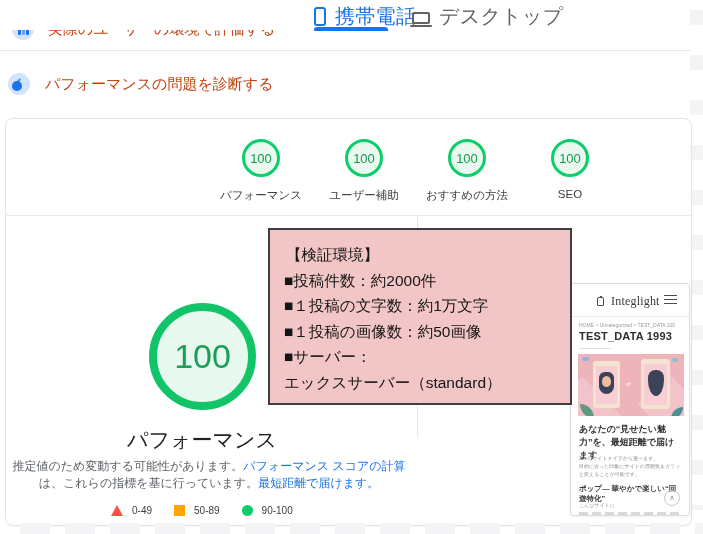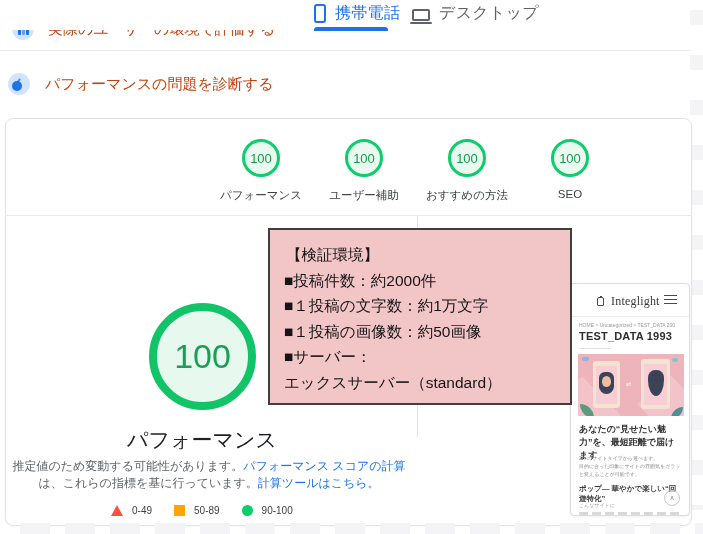--- a/index.html
+++ b/index.html
@@ -9,21 +9,21 @@
   
   .right-skel { position:absolute; right:0; top:10px; width:13px; height:500px; z-index:0;
     background:repeating-linear-gradient(to bottom,#f4f4f6 0 15px,transparent 15px 45px); }
   .bottom-skel { position:absolute; left:20px; top:523px; height:11px; width:683px; z-index:4;
     background:repeating-linear-gradient(to right,#f4f4f6 0 30px,transparent 30px 45px); }
 
   
   .tab { position:absolute; top:3px; display:flex; align-items:center; gap:9px; cursor:pointer; }
   .tab-mobile { left:314px; }
   .tab-desktop { left:412px; }
-  .tab-label { font-size:16px; font-weight:500; letter-spacing:.3px; }
+  .tab-label { font-size:20px; font-weight:500; letter-spacing:.3px; }
   .tab-mobile .tab-label { color:#1a73e8; }
   .tab-desktop .tab-label { color:#5f6368; }
   .phone-icon { width:12px; height:19px; border:2px solid #1a73e8; border-radius:3px; }
   .laptop-icon { width:18px; height:12px; border:2px solid #5f6368; border-radius:2px; position:relative; margin-top:2px;}
   .laptop-icon::after { content:""; position:absolute; left:-4px; right:-4px; top:11px; height:2.5px; background:#5f6368; border-radius:1px;}
   .tab-underline { position:absolute; left:314px; top:27px; width:74px; height:3.5px; background:#1a73e8; border-radius:3px 3px 0 0; }
 
   
   .field-row-clip { position:absolute; left:12px; top:30px; height:15px; width:420px; overflow:hidden; }
   .field-row { display:flex; align-items:center; gap:14px; margin-top:-12px; }
@@ -164,21 +164,21 @@
   <div class="mini-gauge" style="left:345px;">100</div>
   <div class="mini-gauge" style="left:448px;">100</div>
   <div class="mini-gauge" style="left:551px;">100</div>
   <div class="mini-label" style="left:206px;">パフォーマンス</div>
   <div class="mini-label" style="left:309px;">ユーザー補助</div>
   <div class="mini-label" style="left:412px;">おすすめの方法</div>
   <div class="mini-label" style="left:515px;">SEO</div>
 
   <div class="big-gauge">100</div>
   <div class="perf-label">パフォーマンス</div>
-  <p class="perf-note"><span>推定値のため変動する可能性があります。</span><a>パフォーマンス スコアの計算</a><span>は、これらの指標を基に行っています。</span><a>計算ツールはこちら。</a></p>
+  <p class="perf-note"><span>推定値のため変動する可能性があります。</span><a>パフォーマンス スコアの計算</a><span>は、これらの指標を基に行っています。</span><a>最短距離で届けます。</a></p>
 
   <div class="legend">
     <div class="legend-item">
       <span class="tri"></span>
       <span>0-49</span>
     </div>
     <div class="legend-item">
       <span class="sq"></span>
       <span>50-89</span>
     </div>

